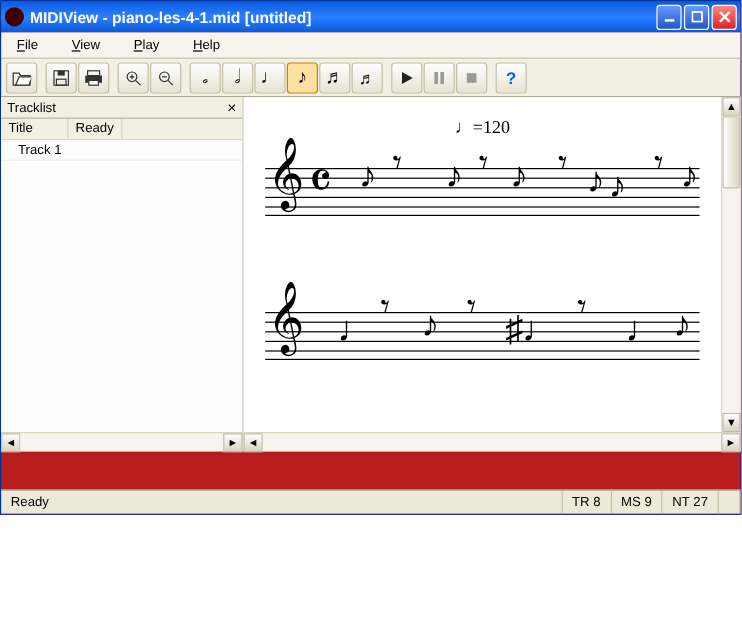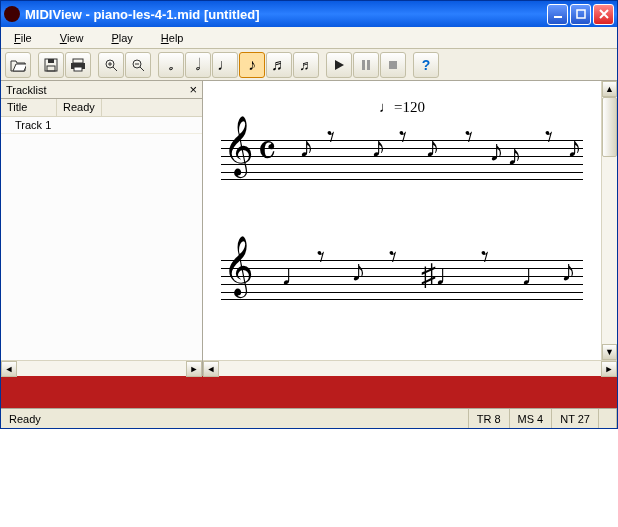--- a/index.html
+++ b/index.html
@@ -244,18 +244,18 @@
         <div class="arr">◄</div>
         <div class="track"></div>
         <div class="arr">►</div>
       </div>
     </div>
   </div>
 
   <div class="status">
     <div class="cell flex">Ready</div>
     <div class="cell">TR 8</div>
-    <div class="cell">MS 4</div>
+    <div class="cell">MS 9</div>
     <div class="cell">NT 27</div>
     <div class="cell" style="width:18px"></div>
   </div>
 
 </div>
 
 </body></html>

